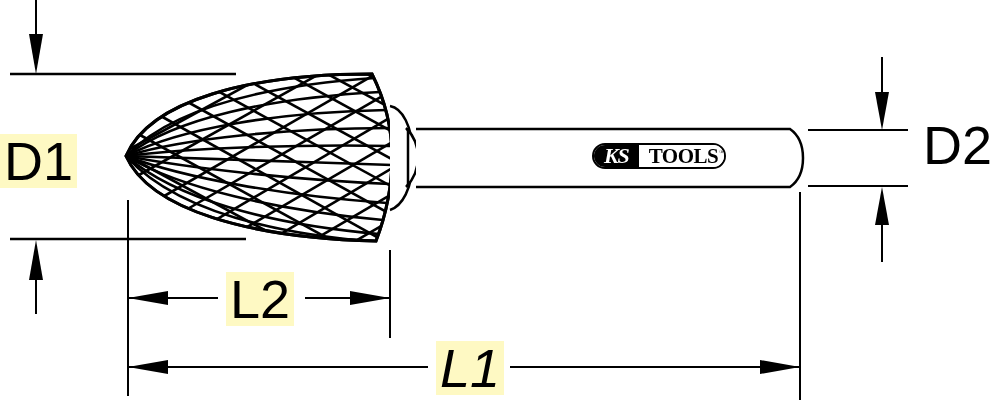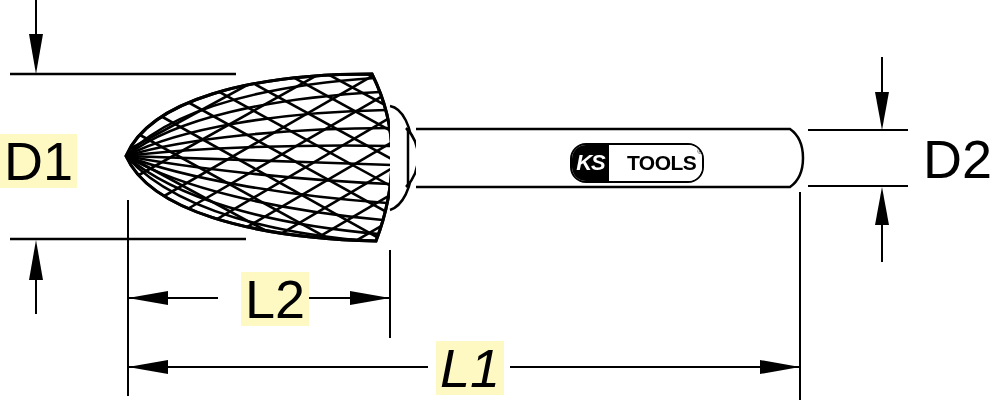--- a/index.html
+++ b/index.html
@@ -9,45 +9,45 @@
     position: absolute;
     font-family: "Liberation Sans", "DejaVu Sans", sans-serif;
     font-size: 54px;
     color: #000;
     line-height: 1;
     background: #fef9c3;
     padding: 0 4px;
     white-space: nowrap;
   }
   #lbl-d1 { left: 0px; top: 134px; }
-  #lbl-d2 { left: 919px; top: 132px; background: transparent; }
-  #lbl-l2 { left: 226px; top: 272px; margin-left: 15px; }
+  #lbl-d2 { left: 919px; top: 118px; background: transparent; }
+  #lbl-l2 { left: 226px; top: 272px; }
   #lbl-l1 { left: 436px; top: 341px; font-style: italic; }
   .logo {
     position: absolute;
-    left: 570px; top: 143px;
-    width: 134px; height: 40px;
+    left: 592px; top: 143px;
+    width: 134px; height: 26px;
     display: flex; align-items: stretch;
     border: 2.5px solid #000;
     border-radius: 16px;
     overflow: hidden;
     box-sizing: border-box;
-    font-family: Liberation Sans, sans-serif;
+    font-family: Liberation Serif, serif;
     font-weight: bold;
   }
   .logo .ks {
     background: #000; color: #fff;
     width: 54px; font-size: 22px; font-style: italic;
     display: flex; align-items: center; justify-content: center;
     letter-spacing: -1px;
   }
   .logo .tools {
     background: #fff; color: #000;
     flex: 1; font-size: 21px;
-    display: flex; align-items: center; padding-left: 18px;
+    display: flex; align-items: center; padding-left: 10px;
     letter-spacing: -0.5px;
   }
   .logo .reg { font-size: 7px; align-self: flex-start; margin-top: 3px; margin-left: 1px; font-weight: normal; }
 </style>
 </head>
 <body>
 
 <svg id="drawing" viewBox="0 0 1000 406" xmlns="http://www.w3.org/2000/svg">
   <defs>
     <clipPath id="headClip">

